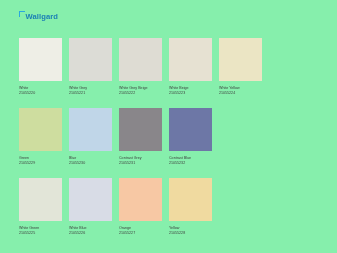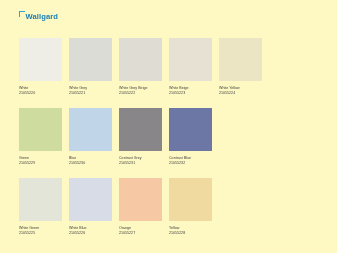--- a/index.html
+++ b/index.html
@@ -11,21 +11,21 @@
     height: 253px;
     background: #ffffff;
     font-family: "Liberation Sans", sans-serif;
     overflow: hidden;
   }
 
   .page {
     position: relative;
     width: 337px;
     height: 253px;
-    background: #fef9c3;
+    background: #86efac;
     box-sizing: border-box;
   }
 
   
   .brand {
     position: absolute;
     left: 19px;
     top: 11px;
     display: flex;
     align-items: flex-start;

